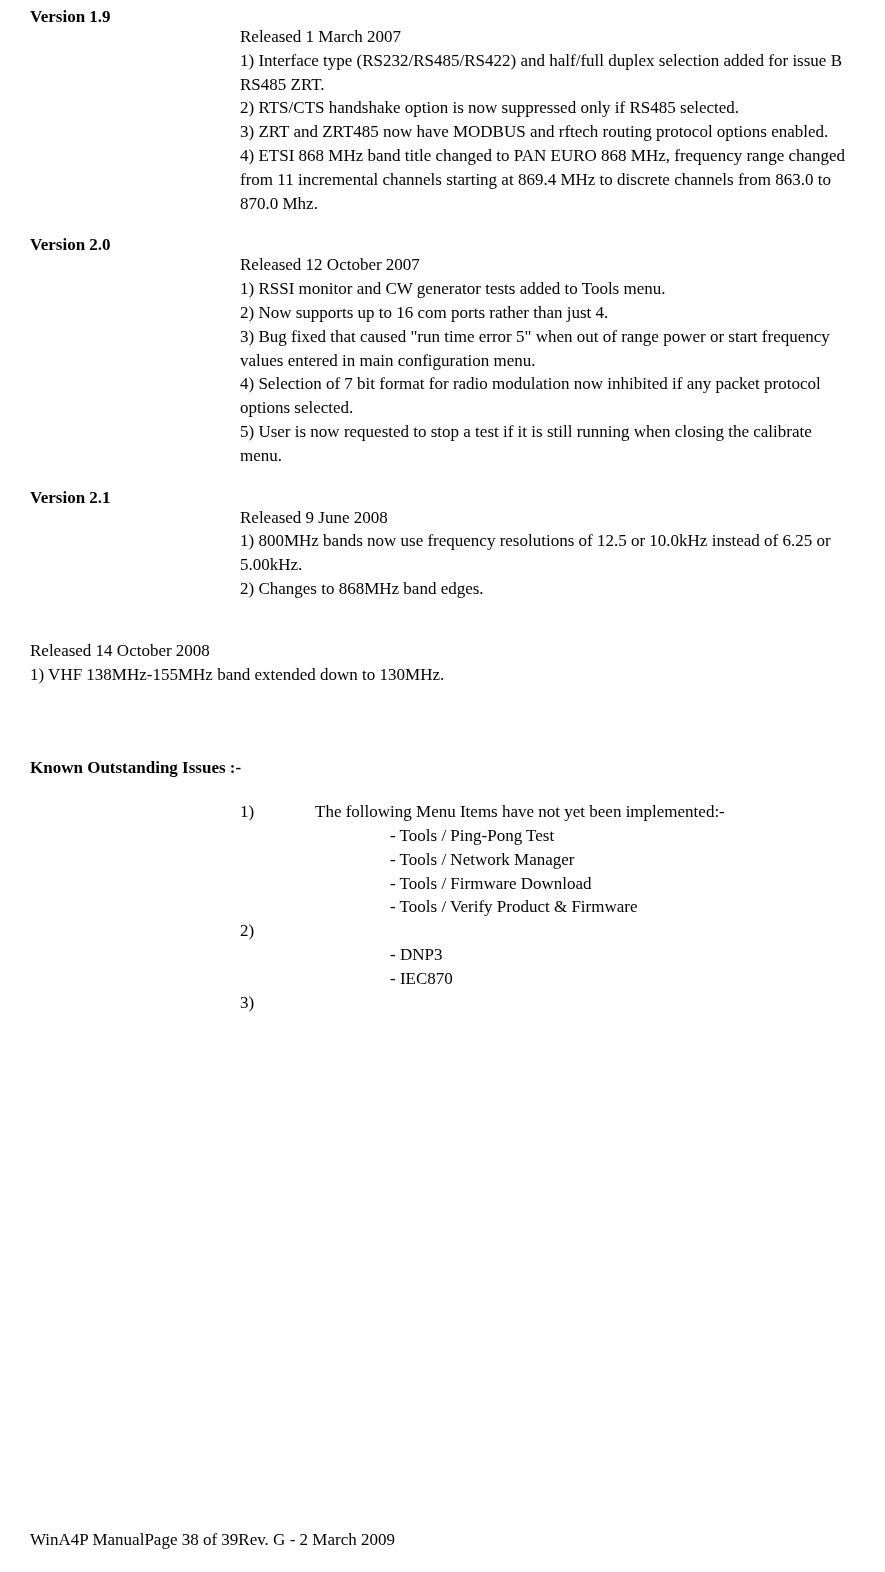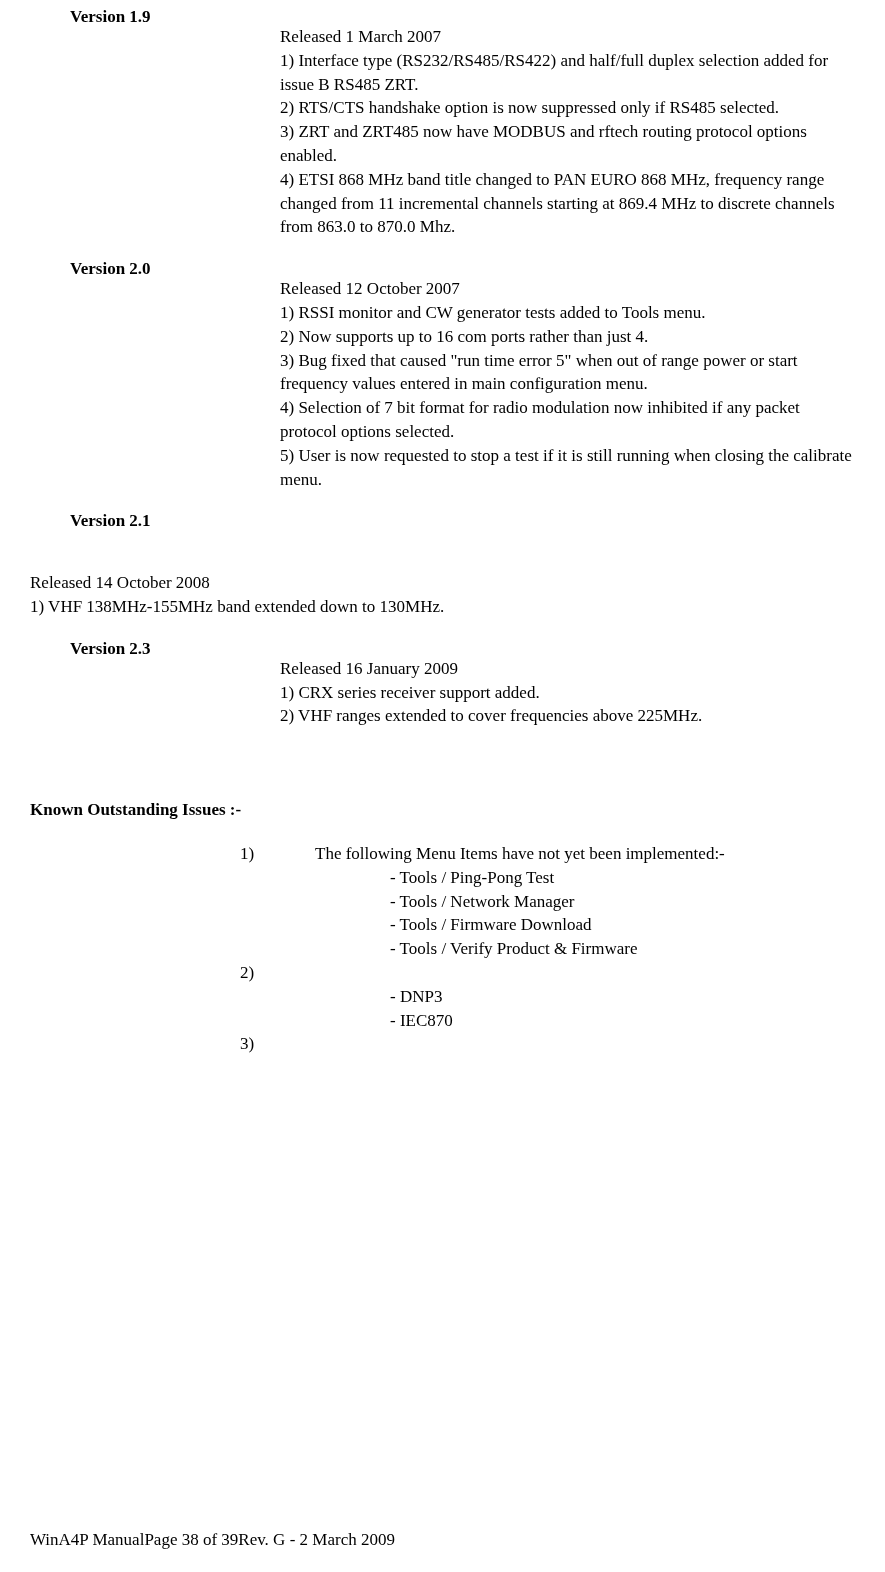--- a/index.html
+++ b/index.html
@@ -22,21 +22,20 @@
       padding-top: 5px;
     }
     .version-block {
       display: flex;
       margin-bottom: 18px;
     }
     .version-label {
       width: 210px;
       flex-shrink: 0;
       font-weight: bold;
-      margin-left: 40px;
     }
     .version-body {
       flex: 1;
       margin-top: 20px;
     }
     .known-issues-heading {
       font-weight: bold;
       margin-top: 70px;
       margin-bottom: 20px;
     }
@@ -76,30 +75,27 @@
       <div class="version-body">Released  1 March 2007<br>1)  Interface type (RS232/RS485/RS422) and half/full duplex selection added for issue B RS485 ZRT.<br>2) RTS/CTS handshake option is now suppressed only if RS485 selected.<br>3) ZRT and ZRT485 now have MODBUS and rftech routing protocol options enabled.<br>4) ETSI 868 MHz band title changed to PAN EURO 868 MHz, frequency range changed from 11 incremental channels starting at 869.4 MHz to discrete channels from 863.0 to 870.0 Mhz.</div>
     </div>
 
     <div class="version-block">
       <div class="version-label">Version 2.0</div>
       <div class="version-body">Released  12 October 2007<br>1)  RSSI monitor and CW generator tests added to Tools menu.<br>2) Now supports up to 16 com ports rather than just 4.<br>3) Bug fixed that caused "run time error 5" when out of range power or start frequency values entered in main configuration menu.<br>4) Selection of 7 bit format for radio modulation now inhibited if any packet protocol options selected.<br>5) User is now requested to stop a test if it is still running when closing the calibrate menu.</div>
     </div>
 
     <div class="version-block">
       <div class="version-label">Version 2.1</div>
+      <div class="version-body">Released   9 June 2008<br>1) 800MHz bands now use frequency resolutions of 12.5 or 10.0kHz instead of 6.25 or 5.00kHz.<br>2) Changes to 868MHz band edges.</div>
     </div>
 
     <div class="version-block">
       <div class="version-body">Released  14 October 2008<br>1)  VHF 138MHz-155MHz band extended down to 130MHz.</div>
     </div>
 
-    <div class="version-block">
-      <div class="version-label">Version 2.3</div>
-      <div class="version-body">Released  16 January 2009<br>1)  CRX series receiver support added.<br>2)  VHF ranges extended to cover frequencies above 225MHz.</div>
-    </div>
 
     <div class="known-issues-heading">Known Outstanding Issues :-</div>
 
     <div class="issues-body">
       <div class="issue-row">
         <div class="issue-num">1)</div>
         <div class="issue-text">The following Menu Items have not yet been implemented:-</div>
       </div>
       <div class="issue-sub">- Tools / Ping-Pong Test</div>
       <div class="issue-sub">- Tools / Network Manager</div>

